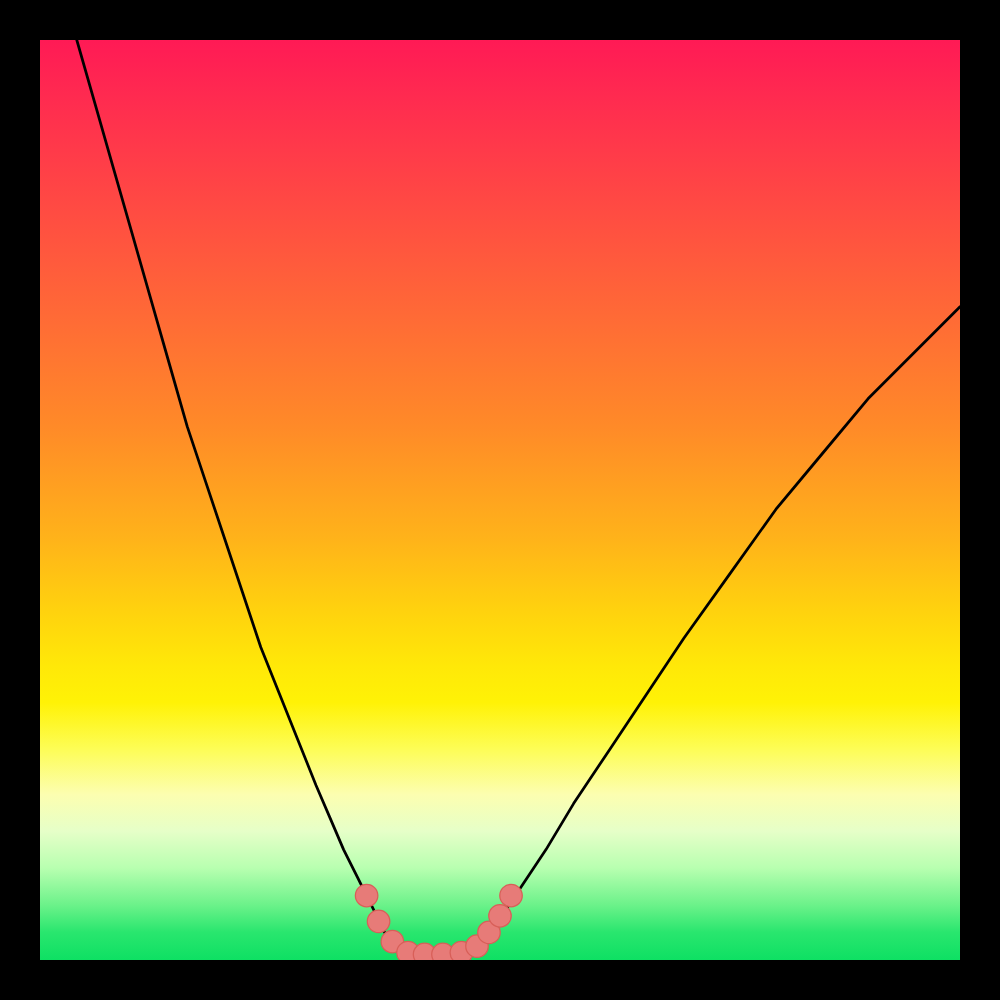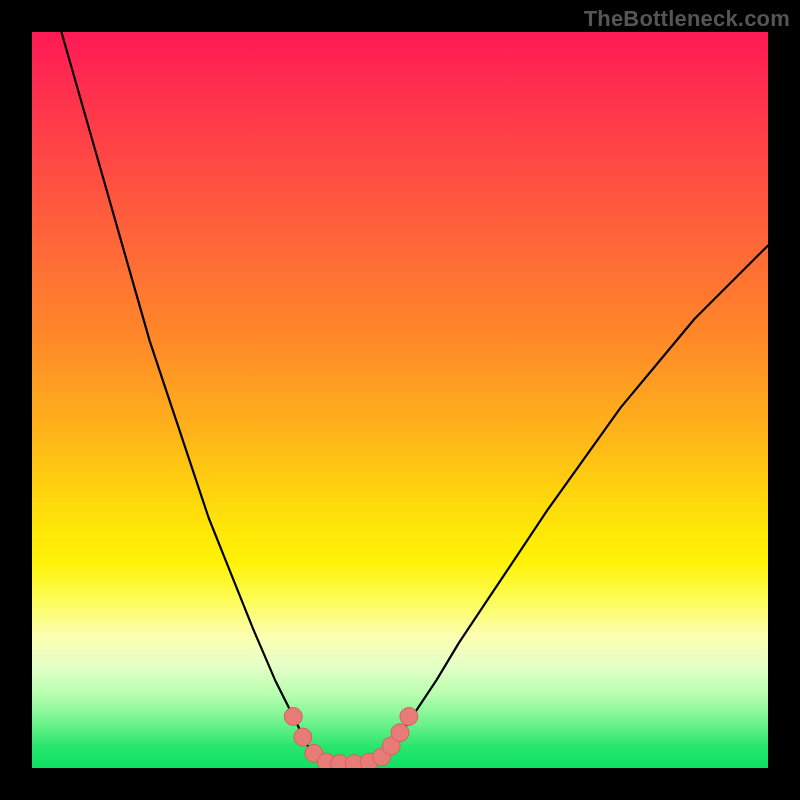--- a/index.html
+++ b/index.html
@@ -59,21 +59,20 @@
     font-size: 22px;
     font-weight: 600;
     letter-spacing: 0.2px;
     user-select: none;
   }
 </style>
 </head>
 <body>
 
 <div class="frame">
-  <div class="watermark">TheBottleneck.com</div>
 
   <div class="plot">
     <svg viewBox="0 0 736 736" preserveAspectRatio="none">
       <path id="curve-path" fill="none" stroke="#000000" stroke-width="2.2" stroke-linejoin="round" stroke-linecap="round" d="M29.44 0.00 L44.16 51.52 L58.88 103.04 L73.60 154.56 L88.32 206.08 L103.04 257.60 L117.76 309.12 L132.48 353.28 L147.20 397.44 L161.92 441.60 L176.64 485.76 L191.36 522.56 L206.08 559.36 L220.80 596.16 L231.84 621.92 L242.88 647.68 L253.92 669.76 L261.28 684.48 L268.64 699.20 L273.79 710.24 L279.68 721.28 L287.04 730.11 L287.04 730.11 L294.40 731.58 L301.76 732.32 L309.12 732.32 L316.48 732.32 L323.84 732.32 L331.20 731.58 L338.56 730.85 L345.92 728.64 L345.92 728.64 L353.28 721.28 L368.00 702.88 L382.72 680.80 L404.80 647.68 L426.88 610.88 L456.32 566.72 L485.76 522.56 L515.20 478.40 L552.00 426.88 L588.80 375.36 L625.60 331.20 L662.40 287.04 L699.20 250.24 L736.00 213.44 "></path>
       <g id="markers-group">
           <circle cx="261.28" cy="684.48" r="9" fill="#e77b78" stroke="#d85f58" stroke-width="1"></circle>
           <circle cx="270.85" cy="705.09" r="9" fill="#e77b78" stroke="#d85f58" stroke-width="1"></circle>
           <circle cx="281.89" cy="721.28" r="9" fill="#e77b78" stroke="#d85f58" stroke-width="1"></circle>
           <circle cx="294.40" cy="730.11" r="9" fill="#e77b78" stroke="#d85f58" stroke-width="1"></circle>
           <circle cx="307.65" cy="731.58" r="9" fill="#e77b78" stroke="#d85f58" stroke-width="1"></circle>

